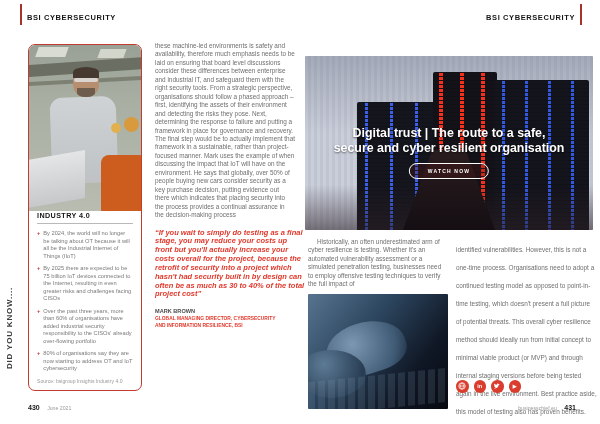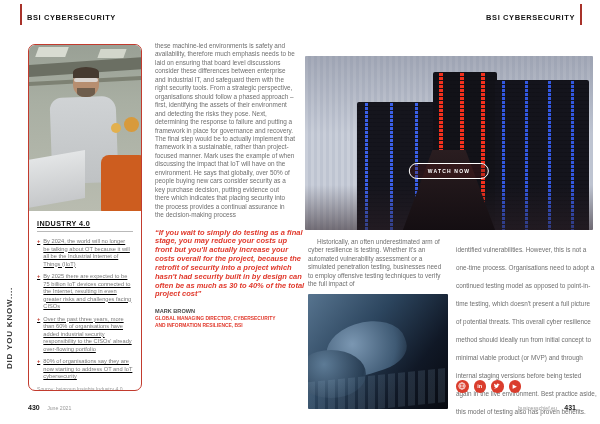--- a/index.html
+++ b/index.html
@@ -42,21 +42,21 @@
     transform:rotate(-2deg); }
   .ph-laptop { position:absolute; left:-2px; top:110px; width:58px; height:48px;
     background:linear-gradient(180deg,#e3e5e6,#c6c8ca); transform:skewY(-10deg); }
   .ph-machine { position:absolute; right:-6px; bottom:-6px; width:46px; height:62px;
     background:#cd5d1f; border-radius:8px; }
   .ph-dial { position:absolute; right:2px; top:72px; width:15px; height:15px;
     border-radius:50%; background:#d89a3c; }
   .ph-dial2 { position:absolute; right:20px; top:78px; width:10px; height:10px;
     border-radius:50%; background:#e2b04e; }
 
-  .card-body { padding:8px 8px 0 8px;text-decoration:underline; }
+  .card-body { padding:0 8px 0 8px; }
   .card-title { font-size:7.2px; font-weight:bold; color:#161616; letter-spacing:.4px;
     padding-bottom:3px; border-bottom:1px solid #b9b9b9; margin-bottom:6px; }
   .bullet { display:flex; margin-bottom:5px; font-size:5.7px; line-height:1.32; color:#7a7a7a; }
   .bullet .mark { color:#c23b2e; font-weight:bold; margin-right:3px; flex:0 0 auto; }
   .card-source { font-size:5.1px; color:#9a9a9a; margin-top:2px; }
 
   .vertical-label { position:absolute; left:5px; top:277px; height:92px;
     writing-mode:vertical-rl; transform:rotate(180deg); font-size:8px; font-weight:bold;
     color:#3d3d3d; letter-spacing:.8px; }
 
@@ -199,20 +199,21 @@
 
   <div class="hdr-bar right"></div>
   <div class="hdr-text right">BSI CYBERSECURITY</div>
 
   <div class="hero">
     <div class="tower tower-left"></div>
     <div class="tower tower-center"></div>
     <div class="tower tower-right"></div>
     <div class="hero-floor"></div>
     <div class="walkway"></div>
+    <div class="hero-title">Digital trust | The route to a safe, secure and cyber resilient organisation</div>
     <div class="watch-btn">WATCH NOW</div>
   </div>
 
   <div class="rp-col1">
     <div class="body-text">Historically, an often underestimated arm of cyber resilience is testing. Whether it's an automated vulnerability assessment or a simulated penetration testing, businesses need to employ offensive testing techniques to verify the full impact of</div>
     <div class="photo-keyboard">
       <div class="kb-hand"></div>
       <div class="kb-hand2"></div>
       <div class="kb-keys"></div>
     </div>

